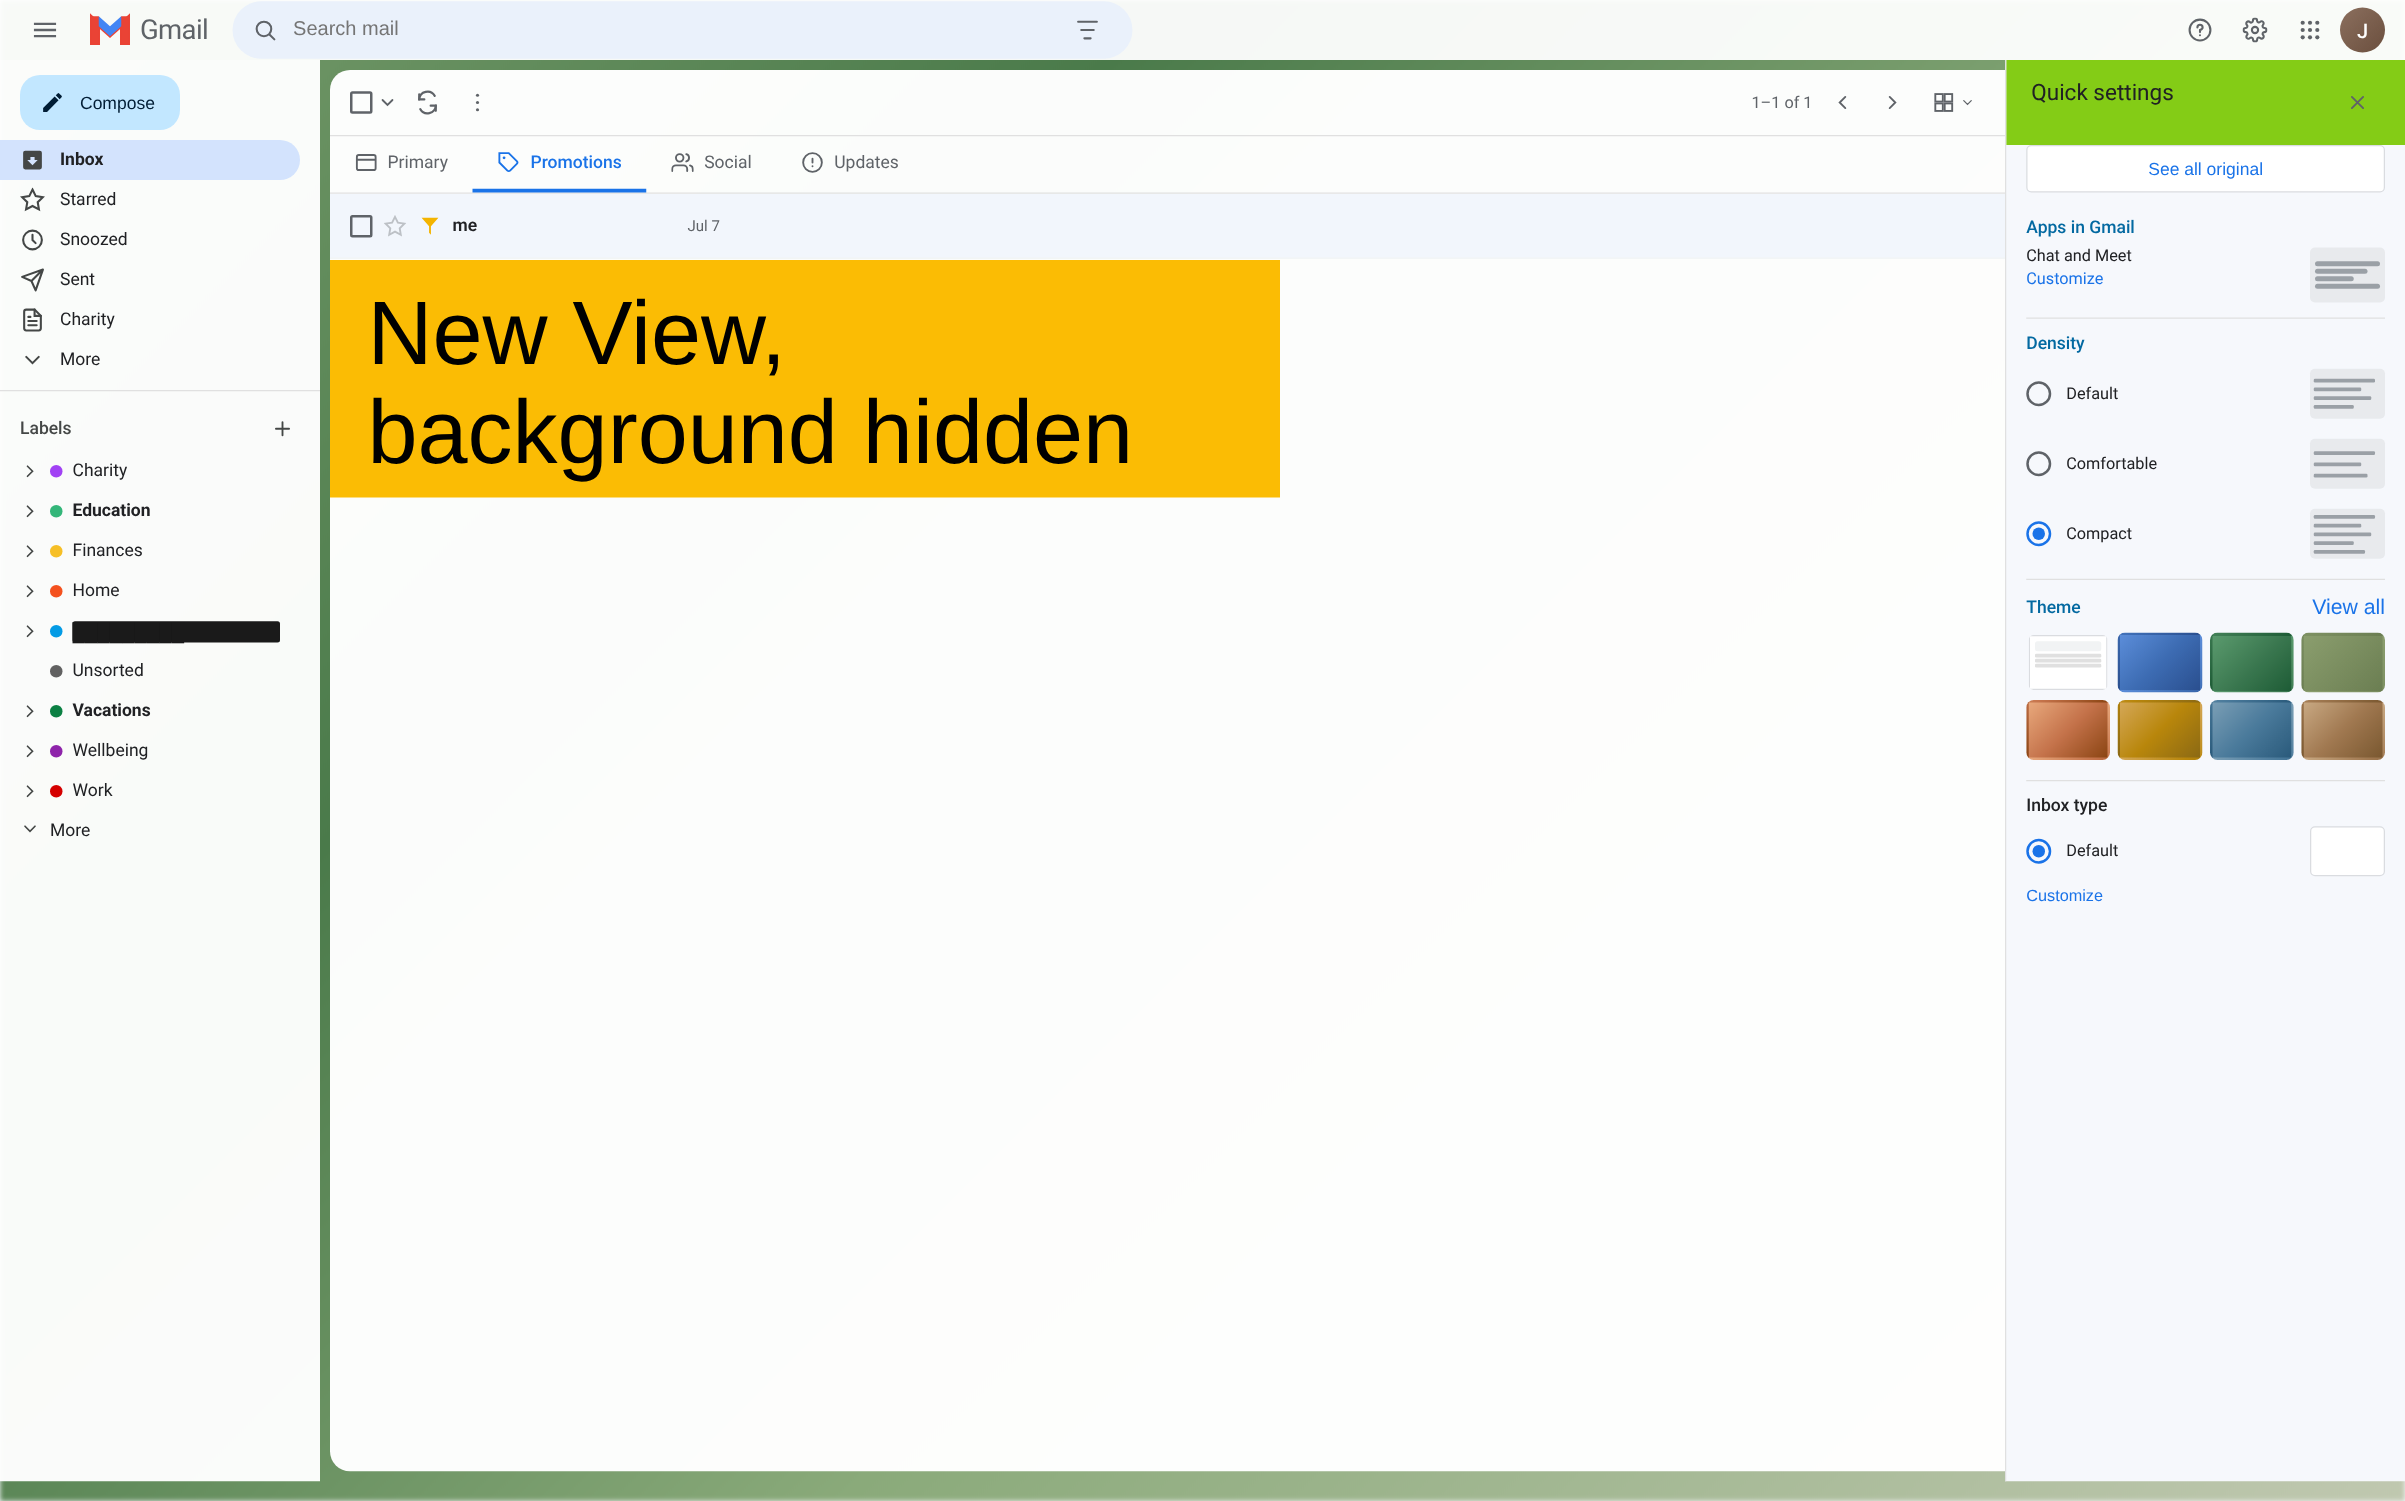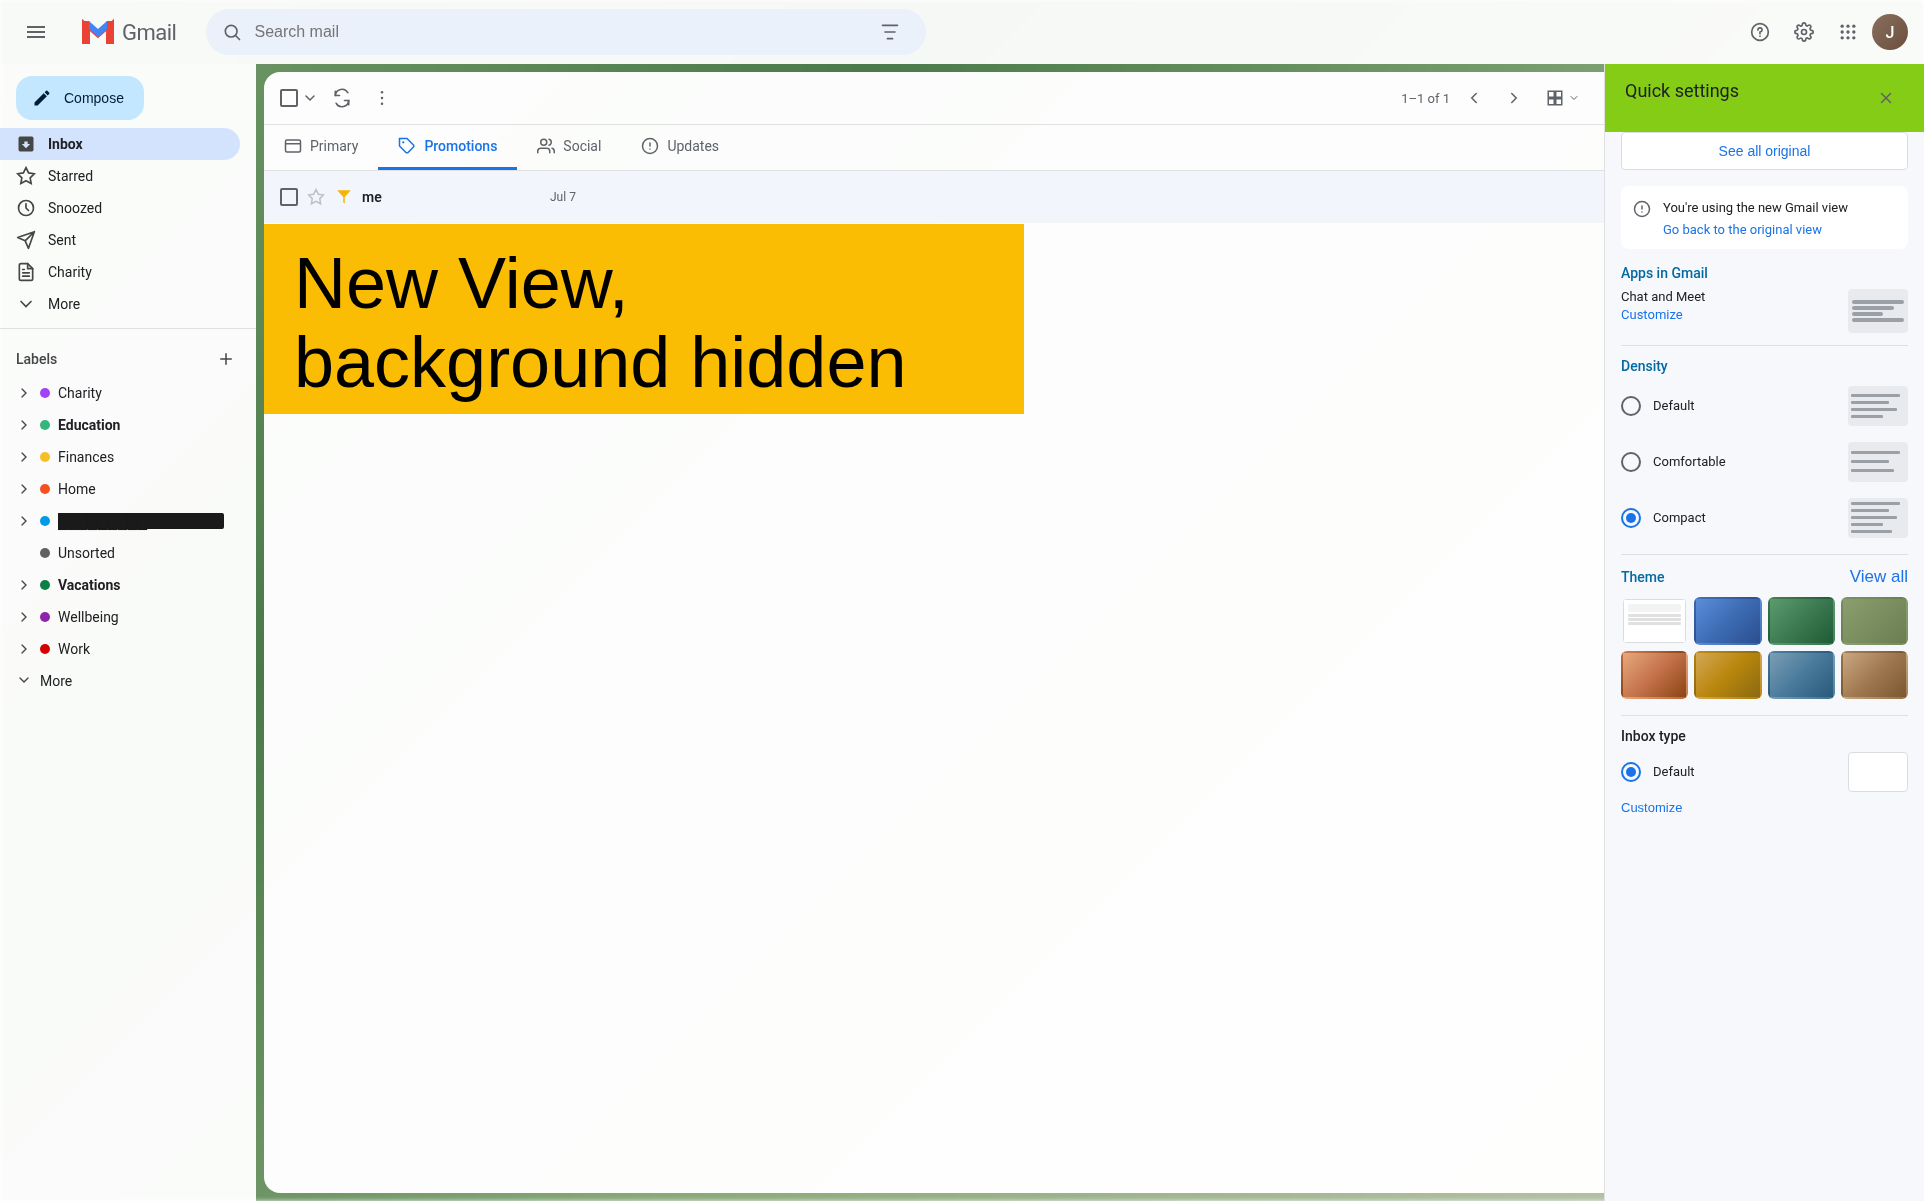--- a/index.html
+++ b/index.html
@@ -21,24 +21,24 @@
       filter: blur(2px);
       z-index: 0;
     }
 
     
     .top-bar {
       position: relative;
       z-index: 10;
       display: flex;
       align-items: center;
-      height: 64px;
+      height: 48px;
       padding: 0 16px;
       background: rgba(255,255,255,0.95);
-      gap: 22px;
+      gap: 12px;
     }
 
     .hamburger-btn {
       width: 40px; height: 40px;
       display: flex; align-items: center; justify-content: center;
       border-radius: 50%;
       cursor: pointer;
       border: none; background: transparent;
     }
 
@@ -1021,32 +1021,20 @@
         <svg width="18" height="18" viewBox="0 0 24 24" fill="none">
           <path d="M18 6L6 18M6 6l12 12" stroke="#5f6368" stroke-width="2" stroke-linecap="round"></path>
         </svg>
       </button>
     </div>
 
     <div class="qs-body">
 
       <button class="qs-see-all">See all original</button>
 
-      <div class="qs-info-box">
-        <span class="qs-info-icon">
-          <svg width="18" height="18" viewBox="0 0 24 24" fill="none">
-            <circle cx="12" cy="12" r="10" stroke="#5f6368" stroke-width="2"></circle>
-            <path d="M12 8v4M12 16h.01" stroke="#5f6368" stroke-width="2" stroke-linecap="round"></path>
-          </svg>
-        </span>
-        <div>
-          <div class="qs-info-text">You're using the new Gmail view</div>
-          <a class="qs-info-link">Go back to the original view</a>
-        </div>
-      </div>
 
       <div class="qs-section-header">Apps in Gmail</div>
 
       <div class="qs-apps-row">
         <div class="qs-apps-labels">
           <div class="qs-apps-label">Chat and Meet</div>
           <a class="qs-apps-link">Customize</a>
         </div>
         <div class="qs-apps-preview">
           <div class="qs-preview-line full"></div>

